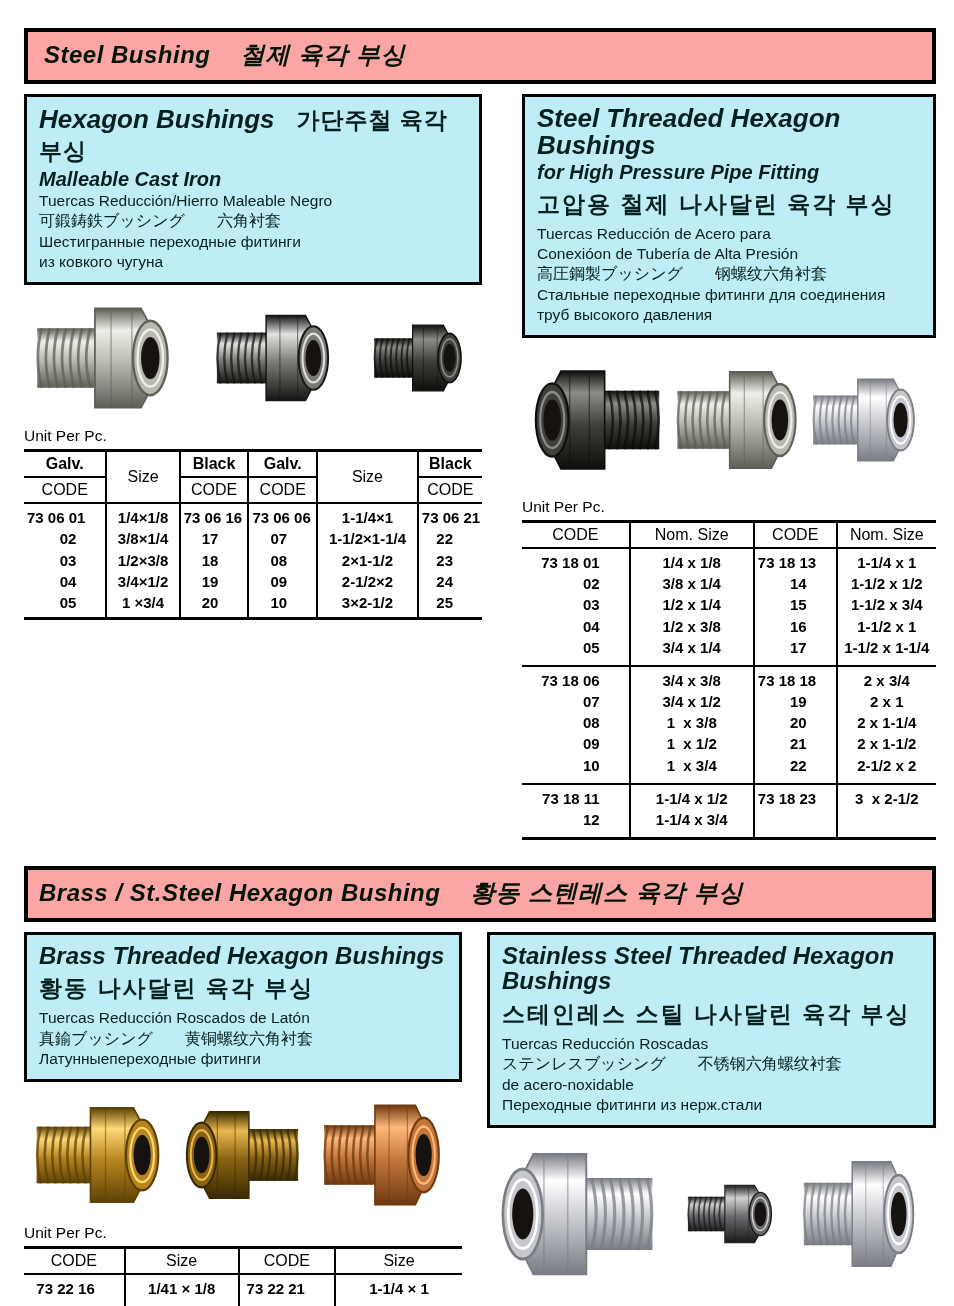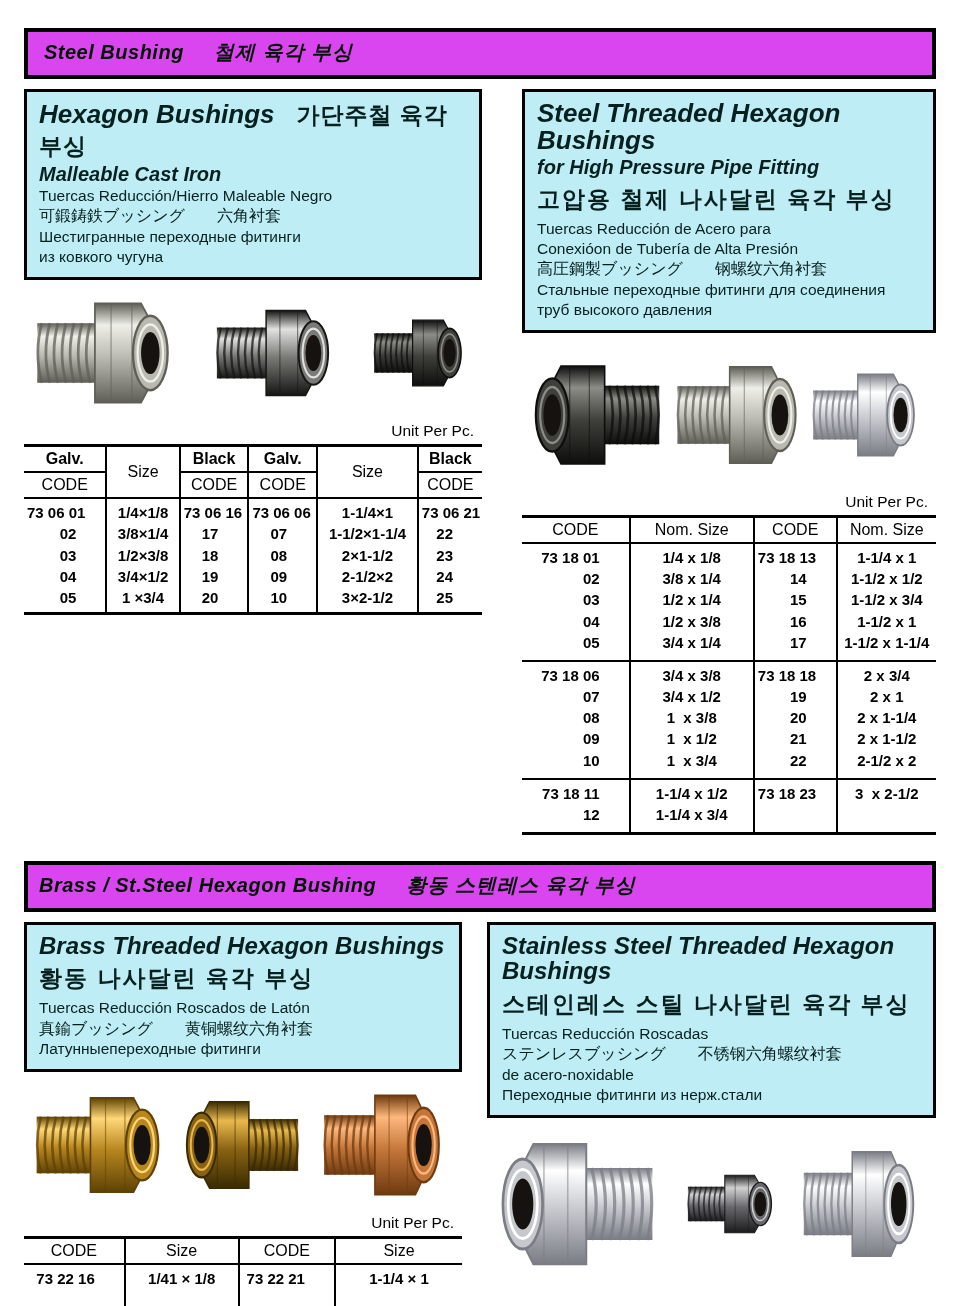--- a/index.html
+++ b/index.html
@@ -3,23 +3,23 @@
 <meta charset="utf-8">
 <style>
   html,body{margin:0;padding:0;background:#fff;}
   .page{
     width:954px;min-height:1306px;box-sizing:border-box;
     background:#ffffff;padding:28px 18px 24px 24px;
     font-family:"Liberation Sans","DejaVu Sans",sans-serif;color:#000;
   }
   
   .banner{
-    border:4px solid #000;background:#d946ef;
+    border:4px solid #000;background:#fca5a5;
     padding:7px 16px 9px 16px;margin-bottom:10px;
-    font-weight:bold;font-style:italic;font-size:20px;color:#041405;
+    font-weight:bold;font-style:italic;font-size:24px;color:#041405;
     letter-spacing:.5px;
   }
   .banner .ban-ko{font-style:italic;margin-left:30px;letter-spacing:1px;}
   .banner.mid{margin-top:26px;padding-left:11px;}
   
   .row{display:flex;align-items:flex-start;}
   .row.top .col-l{width:458px;margin-right:40px;}
   .row.top .col-r{flex:1;}
   .row.bot .col-l{width:438px;margin-right:25px;}
   .row.bot .col-r{flex:1;}
@@ -36,21 +36,21 @@
   .ib-line.cjk{font-size:16px;}
   
   .products{display:flex;align-items:center;justify-content:space-between;
     padding:6px 14px 0 4px;}
   .products .photo{display:inline-block;line-height:0;}
   .ph-mall{height:134px;}
   .ph-steel{height:152px;}
   .ph-brass{height:134px;}
   .ph-ss{height:160px;}
   
-  .unit{font-size:15.5px;text-align:right;margin:2px 8px 4px 0;}
+  .unit{font-size:15.5px;text-align:left;margin:2px 8px 4px 0;}
   
   table.tbl{border-collapse:collapse;width:100%;table-layout:fixed;
     border-top:3px solid #000;border-bottom:3px solid #000;}
   .tbl th,.tbl td{border-left:2px solid #000;padding:1px 3px;}
   .tbl th:first-child,.tbl td:first-child{border-left:none;}
   .tbl thead{border-bottom:2px solid #000;}
   .tbl thead th{font-weight:normal;font-size:16px;text-align:center;padding:3px 2px;}
   .tbl thead th.b{font-weight:bold;}
   .tbl thead th.u{border-bottom:2px solid #000;}
   .tbl tbody td{font-weight:bold;font-size:15px;white-space:pre;line-height:1.28;}

